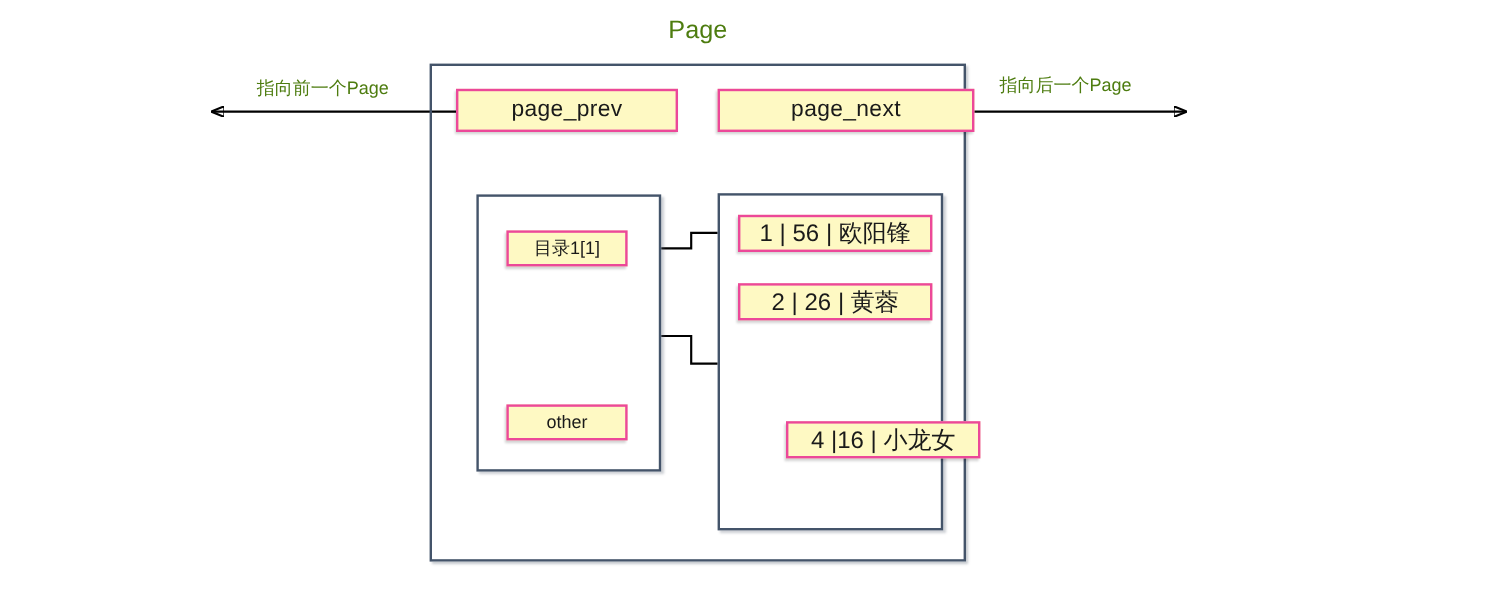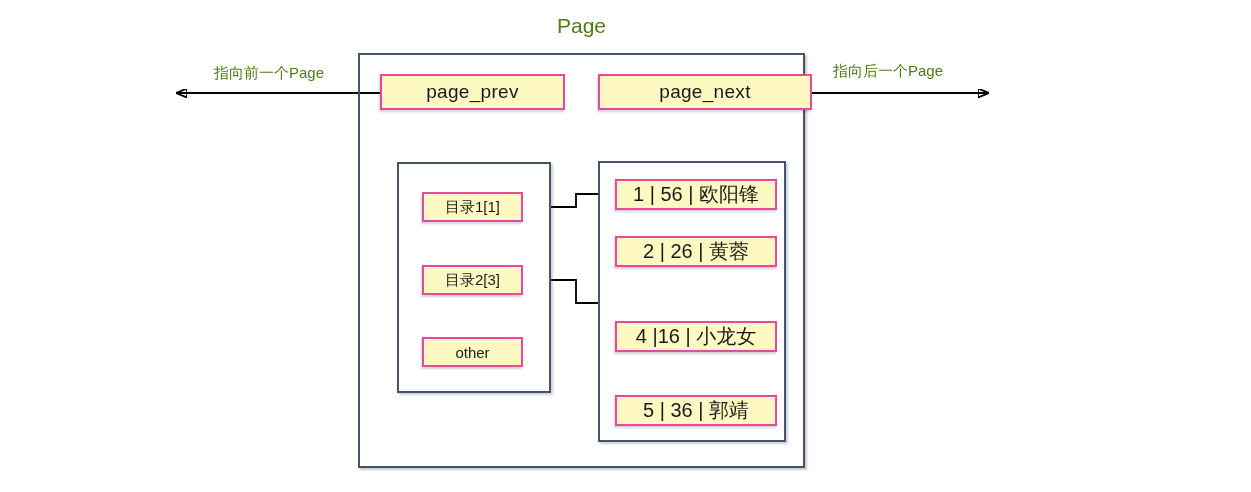--- a/index.html
+++ b/index.html
@@ -49,21 +49,21 @@
   .page-prev { left: 380px; width: 185px; }
   .page-next { left: 598px; width: 214px; }
   .dir-item { left: 422px; width: 101px; height: 30px; font-size: 15px; }
   .dir-1 { top: 192px; text-align: right; }
   .dir-2 { top: 265px; }
   .dir-3 { top: 337px; text-align: center; }
   .record { left: 615px; width: 162px; height: 31px; font-size: 20px; }
   .rec-1 { top: 179px; }
   .rec-2 { top: 222px; margin-top: 14px; }
   .rec-3 { top: 288px; }
-  .rec-4 { top: 321px; }
+  .rec-4 { top: 351px; margin-left: 40px; }
   .rec-5 { top: 395px; }
   
   .lbl { color: #4d7c0f; text-align: center; }
   .title-lbl { left: 358px; top: 14px; width: 447px; font-size: 21px; }
   .prev-lbl  { left: 174px; top: 64px; width: 190px; font-size: 15px; }
   .next-lbl  { left: 795px; top: 62px; width: 186px; font-size: 15px; }
   .recs-lbl  { left: 602px; top: 131px; width: 188px; font-size: 15px; }
   
   #arrows {
     position: absolute;
@@ -104,22 +104,20 @@
 
   <div class="abs lbl next-lbl">指向后一个Page</div>
   <div class="abs lbl prev-lbl">指向前一个Page</div>
 
   <div class="abs node pageptr page-prev">page_prev</div>
   <div class="abs node pageptr page-next">page_next</div>
 
 
   <div class="abs slate-box dir-container"></div>
   <div class="abs node dir-item dir-1">目录1[1]</div>
-  <div class="abs node dir-item dir-2">目录2[3]</div>
   <div class="abs node dir-item dir-3">other</div>
 
   <div class="abs slate-box rec-container"></div>
   <div class="abs node record rec-1">1 | 56 | 欧阳锋</div>
   <div class="abs node record rec-2">2 | 26 | 黄蓉</div>
   <div class="abs node record rec-4">4 |16 | 小龙女</div>
-  <div class="abs node record rec-5">5 | 36 | 郭靖</div>
 
 </div>
 
 </body></html>

